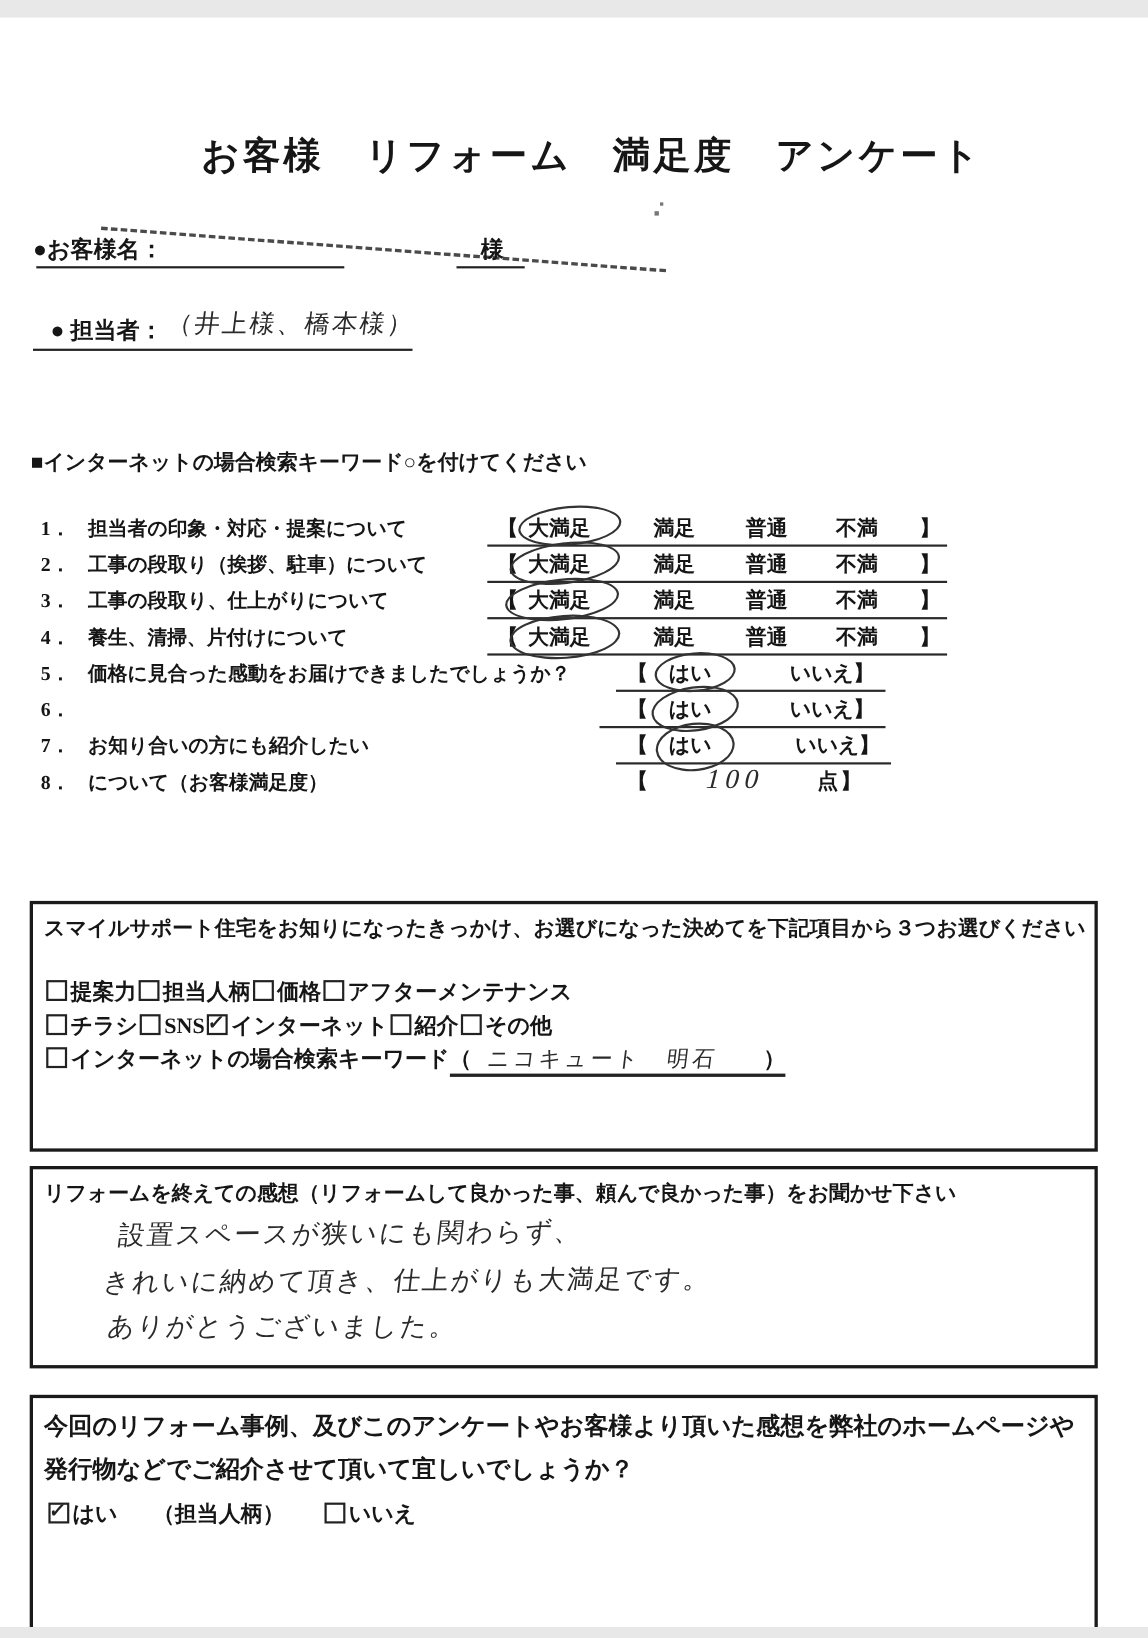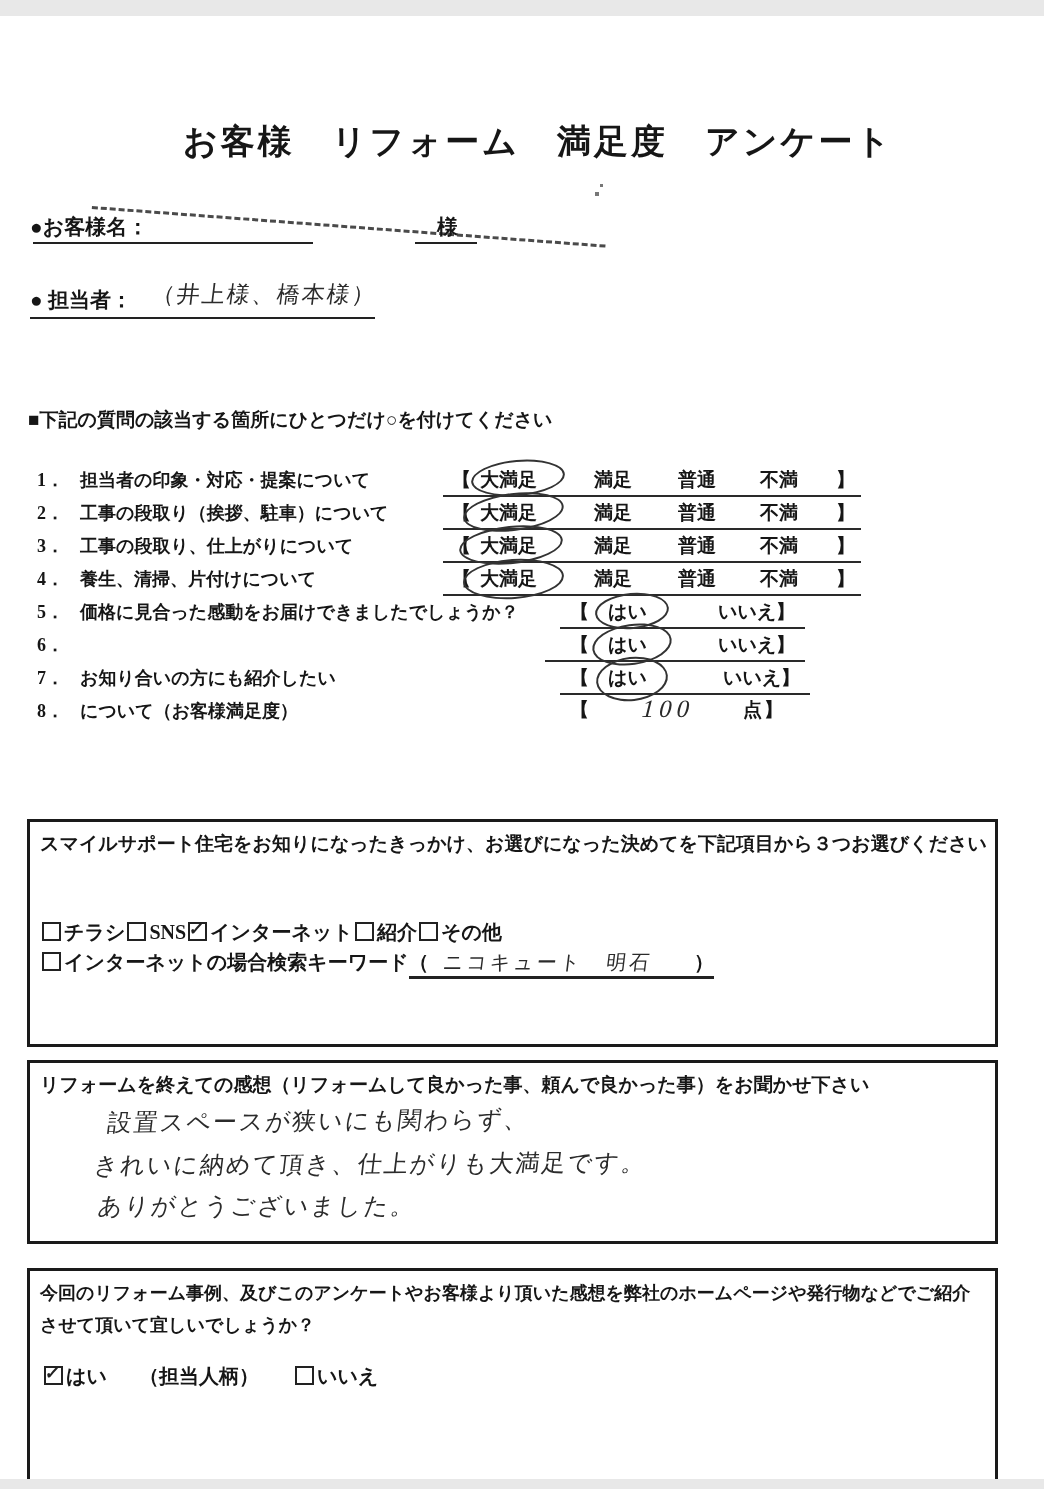--- a/index.html
+++ b/index.html
@@ -29,42 +29,42 @@
     margin-right:3px;vertical-align:-2px;position:relative;background:#fff;
   }
   .checkbox .mark{
     position:absolute;left:-1px;top:-6px;font-size:18px;font-weight:bold;color:#222;
     transform:skewX(-8deg);
   }
   .kw-area{display:inline-flex;border-bottom:3px solid #222;min-width:300px;align-items:flex-end;}
   .kw-paren{font-size:20px;font-weight:bold;}
   .kw-value{font-size:20px;margin:0 14px;letter-spacing:3px;}
   .fb-line{font-size:24px;letter-spacing:2px;}
-  .pub-text{font-size:18px;font-weight:bold;line-height:1.75;}
+  .pub-text{font-size:22px;font-weight:bold;line-height:1.75;}
   .score-value{font-size:25px;letter-spacing:5px;transform:skewX(-14deg);}
   .speck{background:#777;}
 </style>
 </head>
 <body>
 
 <div class="page">
 
   <div class="abs title" style="left:183px;top:103px;">お客様　リフォーム　満足度　アンケート</div>
   <div class="abs dash-underline" style="left:92px;top:190px;width:515px;"></div>
 
   <div class="abs field-label" style="left:30px;top:197px;">●お客様名：</div>
   <div class="abs uline" style="left:33px;top:201px;width:280px;height:25px;"></div>
   <div class="abs field-label" style="left:437px;top:197px;">様</div>
   <div class="abs uline" style="left:415px;top:201px;width:62px;height:25px;"></div>
 
-  <div class="abs field-label" style="left:30px;top:270px;">● 担当者：</div>
+  <div class="abs field-label" style="left:46px;top:270px;">● 担当者：</div>
   <div class="abs hand" style="left:152px;top:263px;font-size:23px;letter-spacing:2px;">（井上様、橋本様）</div>
   <div class="abs uline" style="left:30px;top:272px;width:345px;height:29px;"></div>
 
-  <div class="abs instruction" style="left:28px;top:391px;">■下記の質問の該当する箇所にひとつだけ○を付けてください</div>
+  <div class="abs instruction" style="left:28px;top:391px;">■インターネットの場合検索キーワード○を付けてください</div>
 
   <div class="abs q-no" style="left:37px;top:452px;">1．</div>
   <div class="abs q-label" style="left:80px;top:452px;">担当者の印象・対応・提案について</div>
   <div class="abs opt-row" style="left:443px;top:451px;width:418px;">
     <span class="opt" style="left:9px;">【</span>
     <span class="opt" style="left:37px;">大満足</span>
     <span class="opt" style="left:151px;">満足</span>
     <span class="opt" style="left:235px;">普通</span>
     <span class="opt" style="left:317px;">不満</span>
     <span class="opt" style="left:393px;">】</span>
@@ -141,20 +141,23 @@
   <div class="abs opt-row no-line" style="left:560px;top:681px;width:250px;">
     <span class="opt" style="left:10px;">【</span>
     <span class="opt hand score-value" style="left:82px;top:-2px;">100</span>
     <span class="opt" style="left:183px;">点</span>
     <span class="opt" style="left:204px;">】</span>
   </div>
 
   <div class="abs box" style="left:27px;top:803px;width:965px;height:222px;">
     <div class="abs box-title" style="left:10px;top:9px;">スマイルサポート住宅をお知りになったきっかけ、お選びになった決めてを下記項目から３つお選びください</div>
 
+    <div class="abs cb-row" style="left:12px;top:66px;">
+      <span class="checkbox"><span class="mark"></span></span><span>提案力</span><span class="checkbox" style="margin-left:2px;"></span><span>担当人柄</span><span class="checkbox" style="margin-left:2px;"></span><span>価格</span><span class="checkbox" style="margin-left:2px;"></span><span>アフターメンテナンス</span>
+    </div>
 
     <div class="abs cb-row" style="left:12px;top:97px;">
       <span class="checkbox"></span><span>チラシ</span><span class="checkbox" style="margin-left:2px;"></span><span>SNS</span><span class="checkbox" style="margin-left:2px;"><span class="mark">✓</span></span><span>インターネット</span><span class="checkbox" style="margin-left:2px;"></span><span>紹介</span><span class="checkbox" style="margin-left:2px;"></span><span>その他</span>
     </div>
 
     <div class="abs cb-row" style="left:12px;top:127px;">
       <span class="checkbox"></span><span>インターネットの場合検索キーワード</span><span class="kw-area">
           <span class="kw-paren">（</span>
           <span class="kw-value hand">ニコキュート　明石</span>
           <span class="kw-paren" style="margin-left:28px;">）</span>

